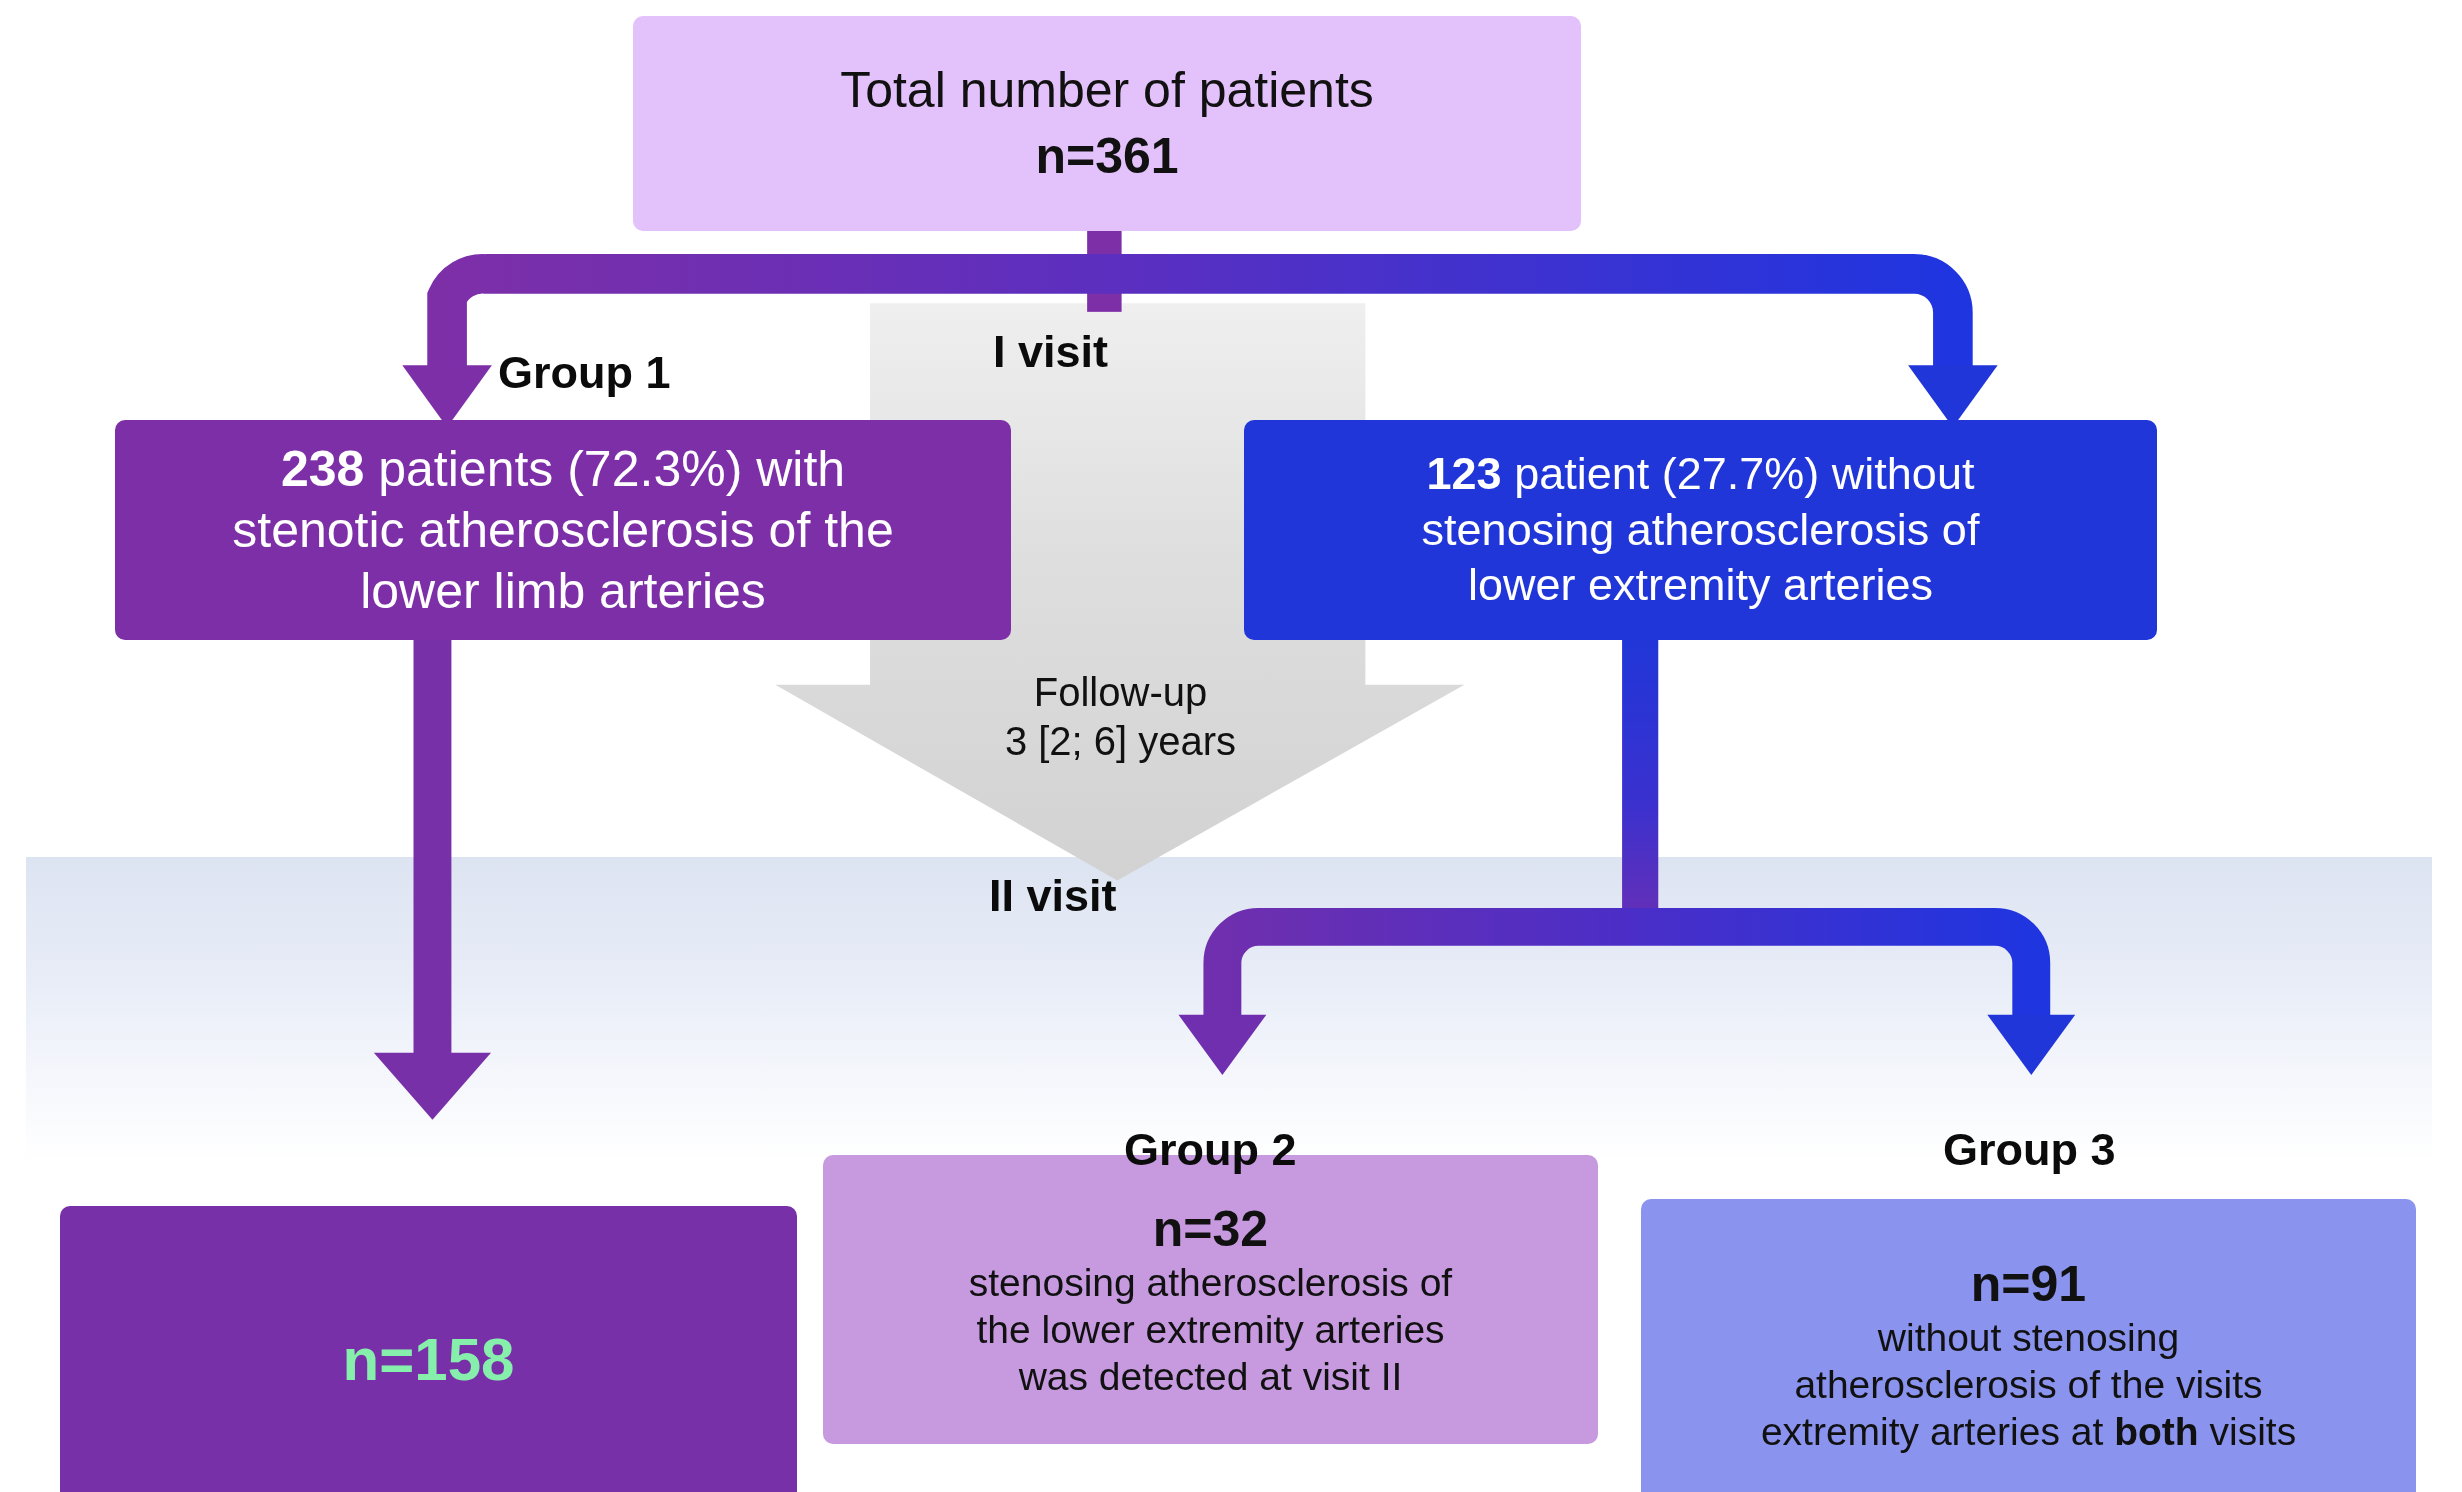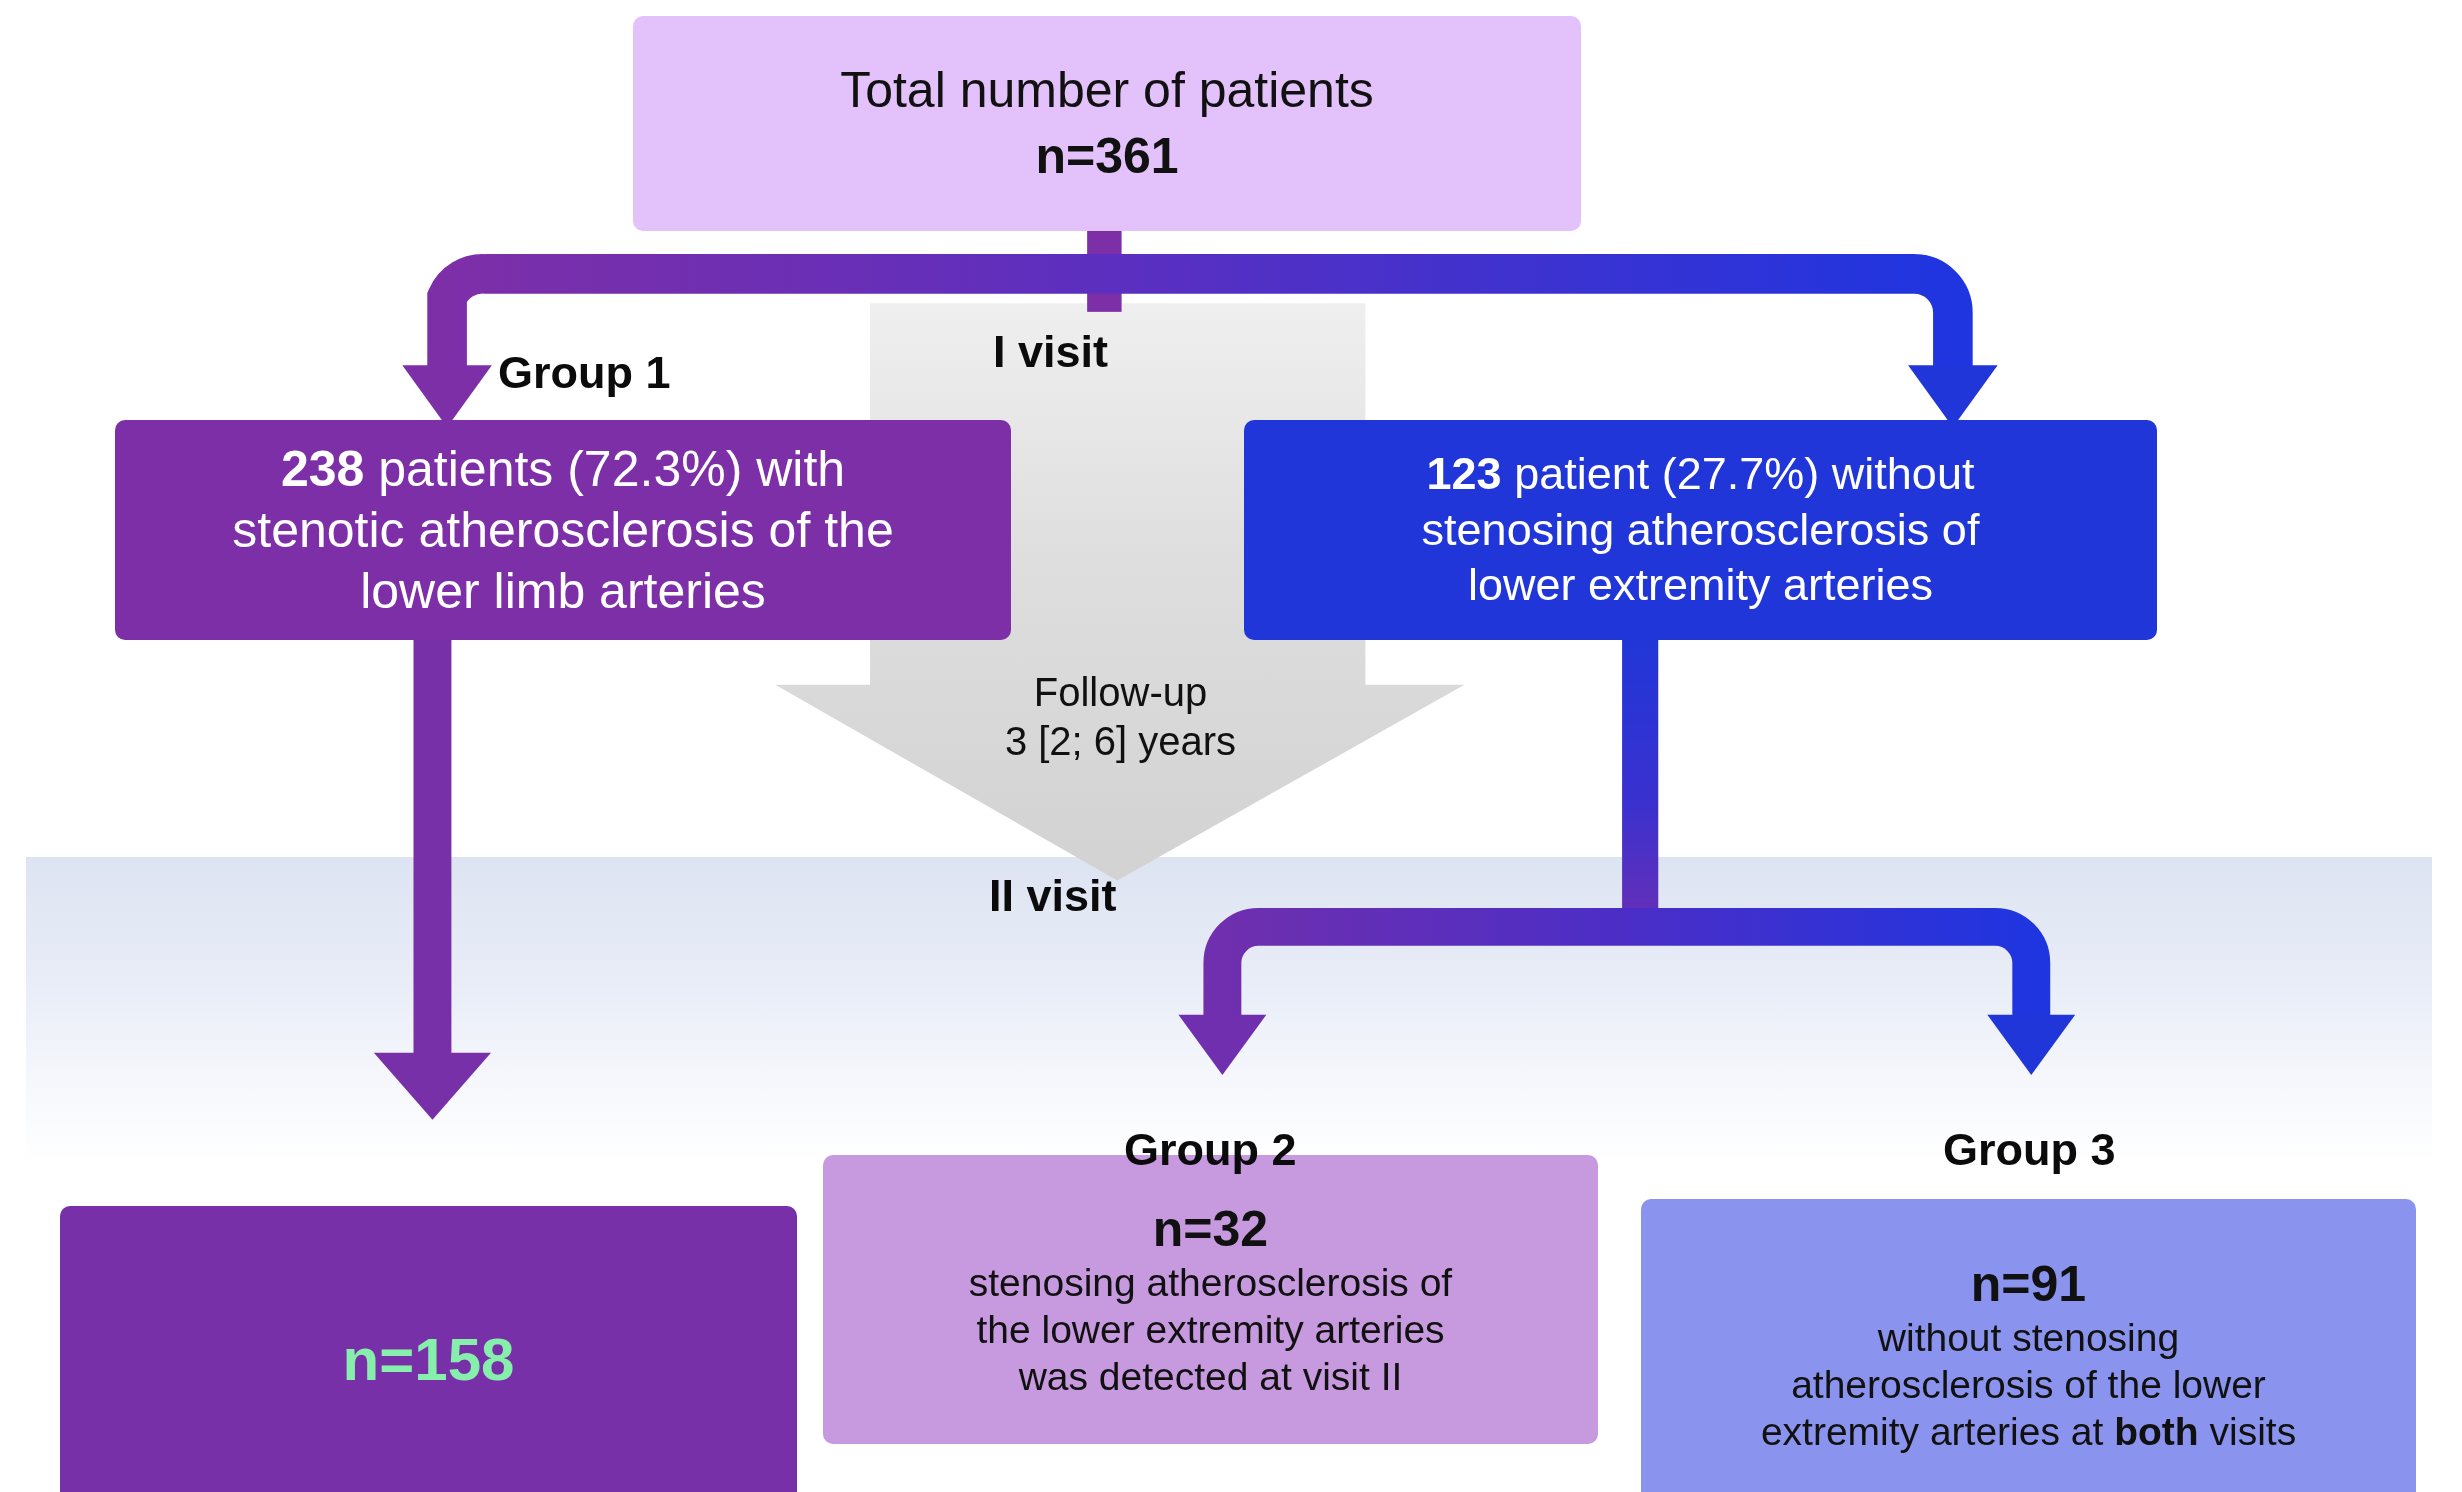--- a/index.html
+++ b/index.html
@@ -226,21 +226,21 @@
   <div class="node" id="node-g2">
     <span class="ln nline">n=32</span>
     <span class="ln">stenosing atherosclerosis of</span>
     <span class="ln">the lower extremity arteries</span>
     <span class="ln">was detected at visit II</span>
   </div>
 
   <div class="node" id="node-g3">
     <span class="ln nline">n=91</span>
     <span class="ln">without stenosing</span>
-    <span class="ln">atherosclerosis of the lower</span>
+    <span class="ln">atherosclerosis of the visits</span>
     <span class="ln"><span>extremity arteries at </span><b>both</b><span> visits</span></span>
   </div>
 
   <div class="flabel" id="lbl-group1">Group 1</div>
   <div class="flabel" id="lbl-ivisit">I visit</div>
   <div class="flabel" id="lbl-iivisit">II visit</div>
   <div class="flabel" id="lbl-group2">Group 2</div>
   <div class="flabel" id="lbl-group3">Group 3</div>
 
   <div id="followup">

